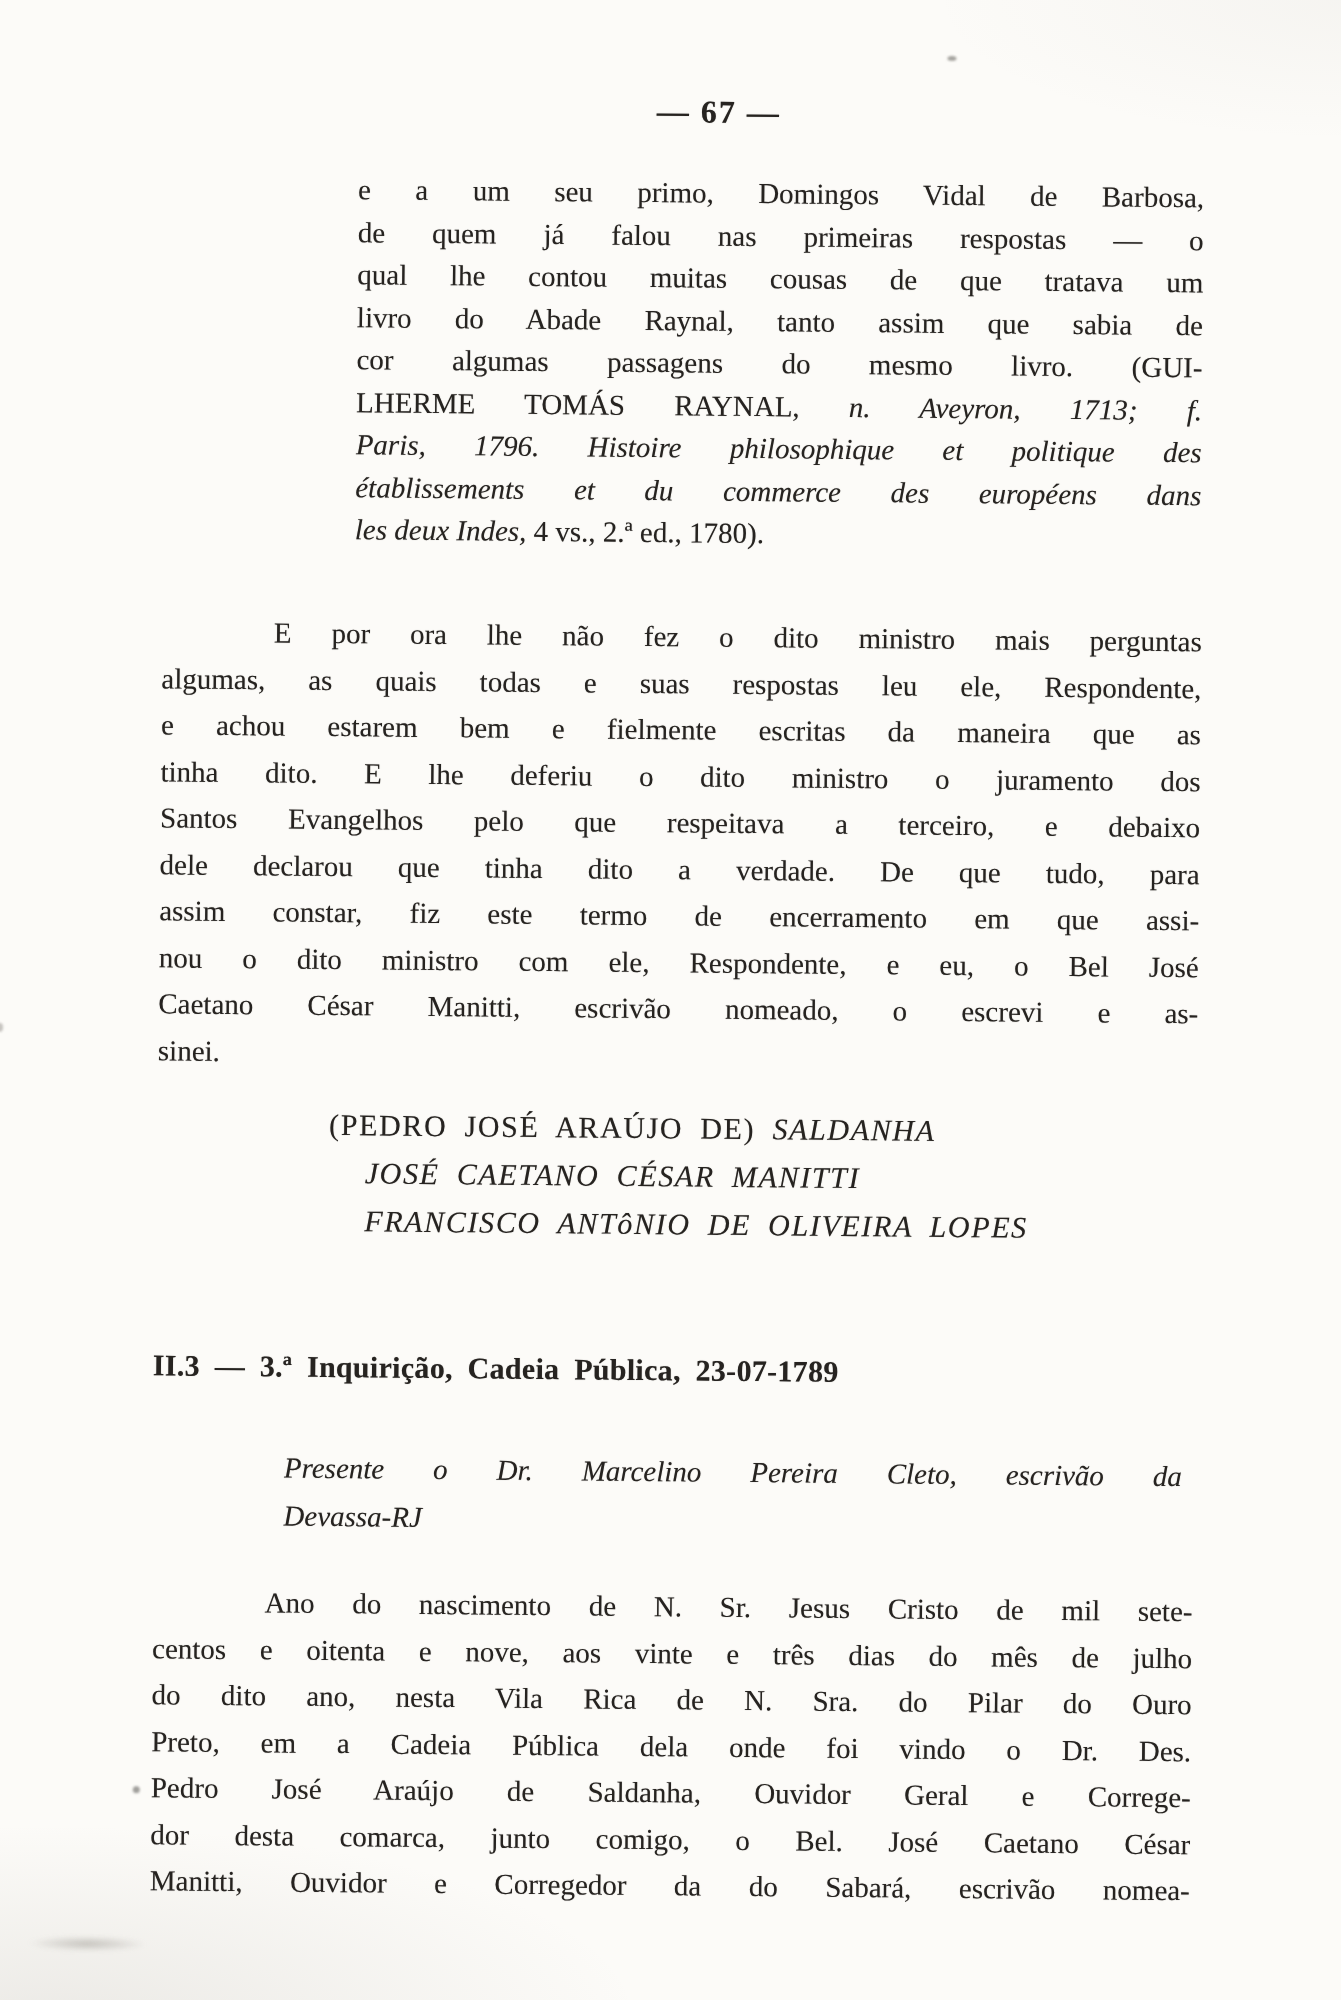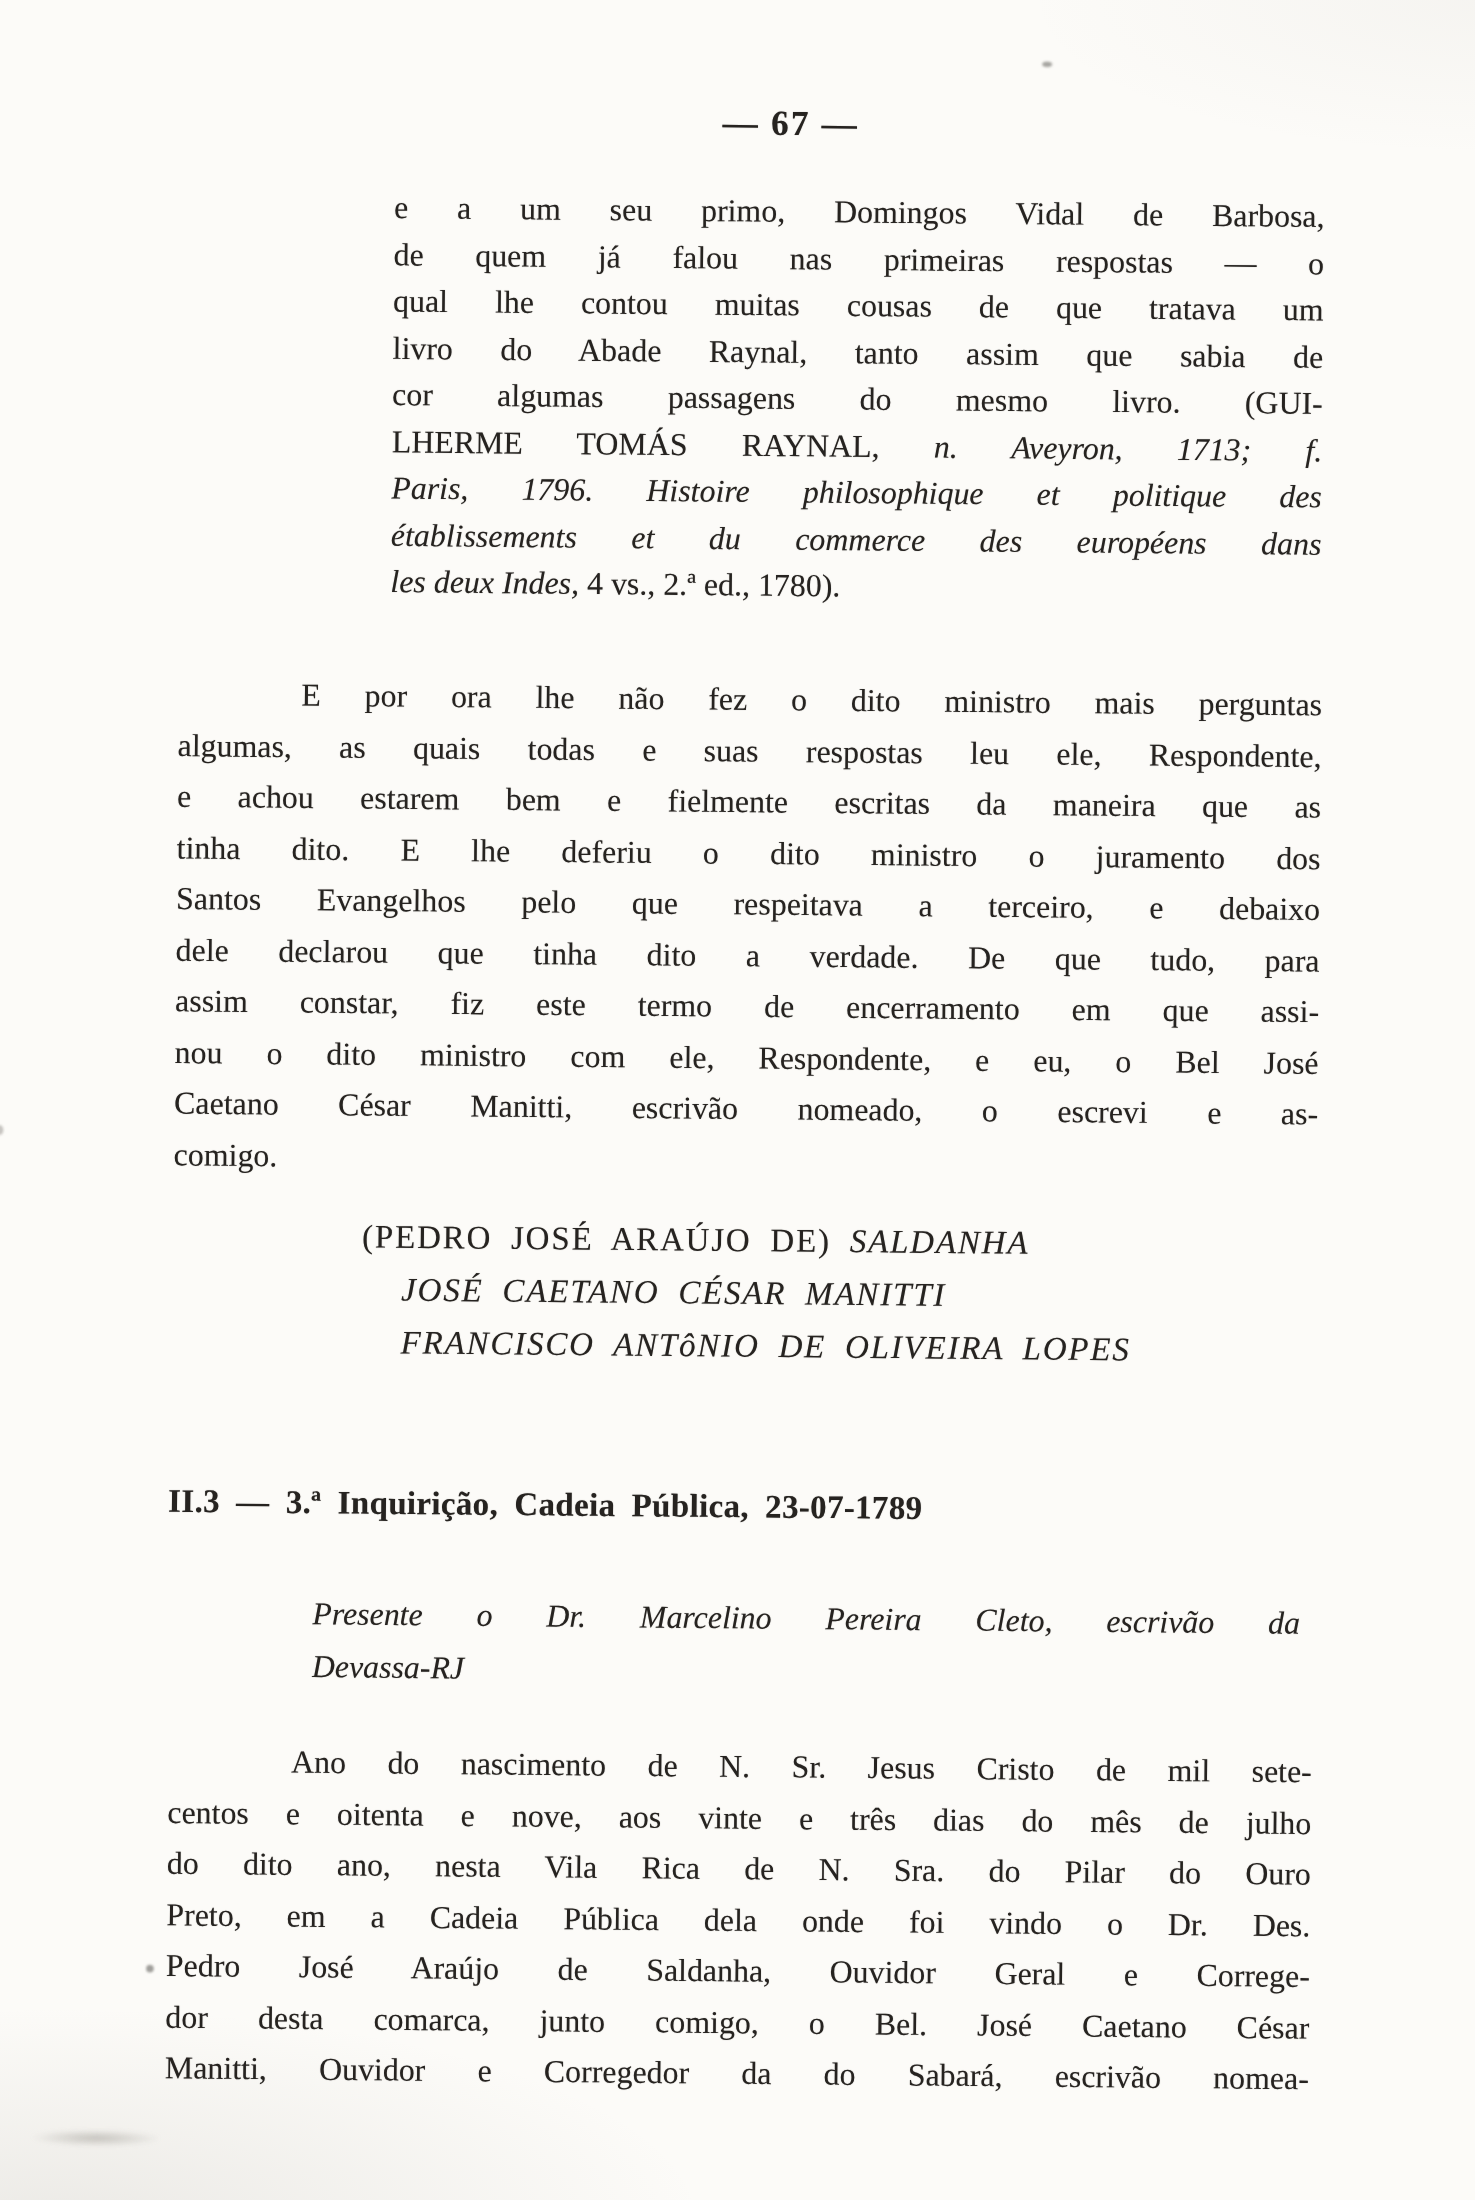--- a/index.html
+++ b/index.html
@@ -150,21 +150,21 @@
     <div id="body" class="block">
         <div class="line indent"><span class="s-r">E por ora lhe não fez o dito ministro mais perguntas</span></div>
         <div class="line"><span class="s-r">algumas, as quais todas e suas respostas leu ele, Respondente,</span></div>
         <div class="line"><span class="s-r">e achou estarem bem e fielmente escritas da maneira que as</span></div>
         <div class="line"><span class="s-r">tinha dito. E lhe deferiu o dito ministro o juramento dos</span></div>
         <div class="line"><span class="s-r">Santos Evangelhos pelo que respeitava a terceiro, e debaixo</span></div>
         <div class="line"><span class="s-r">dele declarou que tinha dito a verdade. De que tudo, para</span></div>
         <div class="line"><span class="s-r">assim constar, fiz este termo de encerramento em que assi-</span></div>
         <div class="line"><span class="s-r">nou o dito ministro com ele, Respondente, e eu, o Bel José</span></div>
         <div class="line"><span class="s-r">Caetano César Manitti, escrivão nomeado, o escrevi e as-</span></div>
-        <div class="line last"><span class="s-r">comigo.</span></div>
+        <div class="line last"><span class="s-r">sinei.</span></div>
       </div>
 
     <div id="signatures" class="block noj">
         <div class="line"><span class="s-c">(PEDRO JOSÉ ARAÚJO DE) </span><span class="s-ic">SALDANHA</span></div>
         <div class="line ind2"><span class="s-ic">JOSÉ CAETANO CÉSAR MANITTI</span></div>
         <div class="line ind2"><span class="s-ic">FRANCISCO ANTôNIO DE OLIVEIRA LOPES</span></div>
       </div>
 
     <div id="heading" class="block">II.3 — 3.ª Inquirição, Cadeia Pública, 23-07-1789</div>
 

